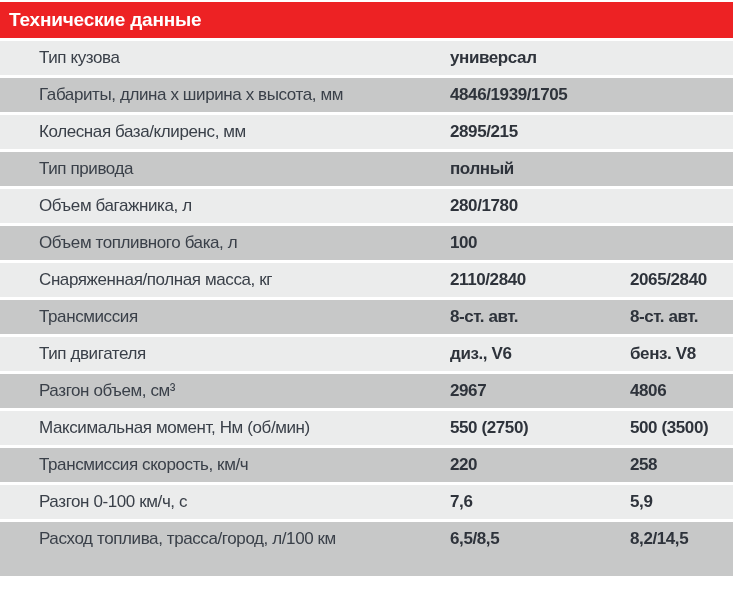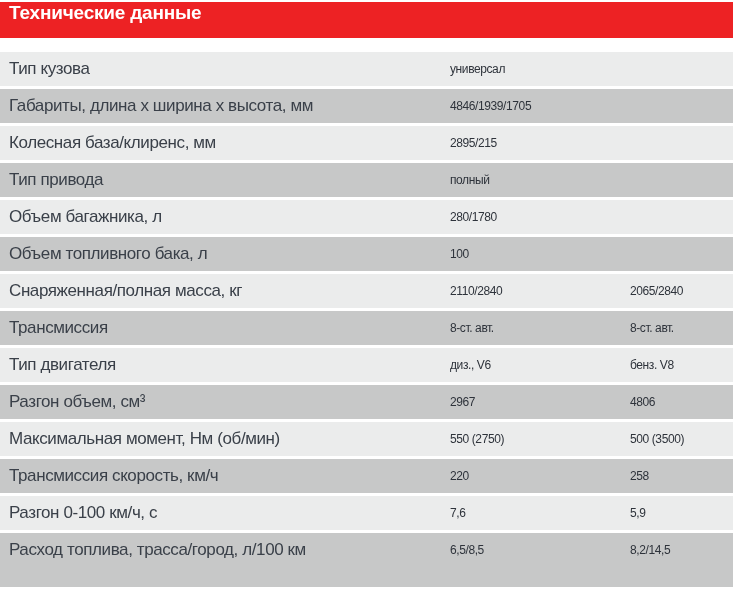--- a/index.html
+++ b/index.html
@@ -15,23 +15,23 @@
     overflow: hidden;
     background: #ffffff;
     box-sizing: border-box;
     padding-top: 2px;
   }
   .header-bar {
     height: 36px;
     background: var(--accent-red, #ED2224);
     color: #ffffff;
     display: flex;
-    align-items: flex-start;
+    align-items: center;
     padding-left: 9px;
-    margin-bottom: 14px;
+    margin-bottom: 3px;
     box-sizing: border-box;
   }
   .header-bar .title {
     font-size: 19px;
     font-weight: bold;
     letter-spacing: -0.2px;
   }
   .row {
     height: 34px;
     margin-bottom: 3px;
@@ -41,24 +41,25 @@
   }
   .row:last-child { margin-bottom: 0; }
   .row:nth-child(odd)  { background: var(--row-light, #EBECEC); }
   .row:nth-child(even) { background: var(--row-dark, #C7C8C8); }
   .cell { box-sizing: border-box; white-space: nowrap; }
   .cell.label {
     padding-left: 9px;
     font-size: 17px;
     color: var(--label-text, #3A4049);
     letter-spacing: -0.4px;
+    margin-left: 30px;
   }
   .cell.value {
-    font-size: 12px;
-    font-weight: normal;
+    font-size: 17px;
+    font-weight: bold;
     color: var(--value-text, #2E333B);
     letter-spacing: -0.4px;
   }
   .bottom-strip {
     height: 20px;
     background: var(--row-dark, #C7C8C8);
   }
 </style>
 </head>
 <body>

